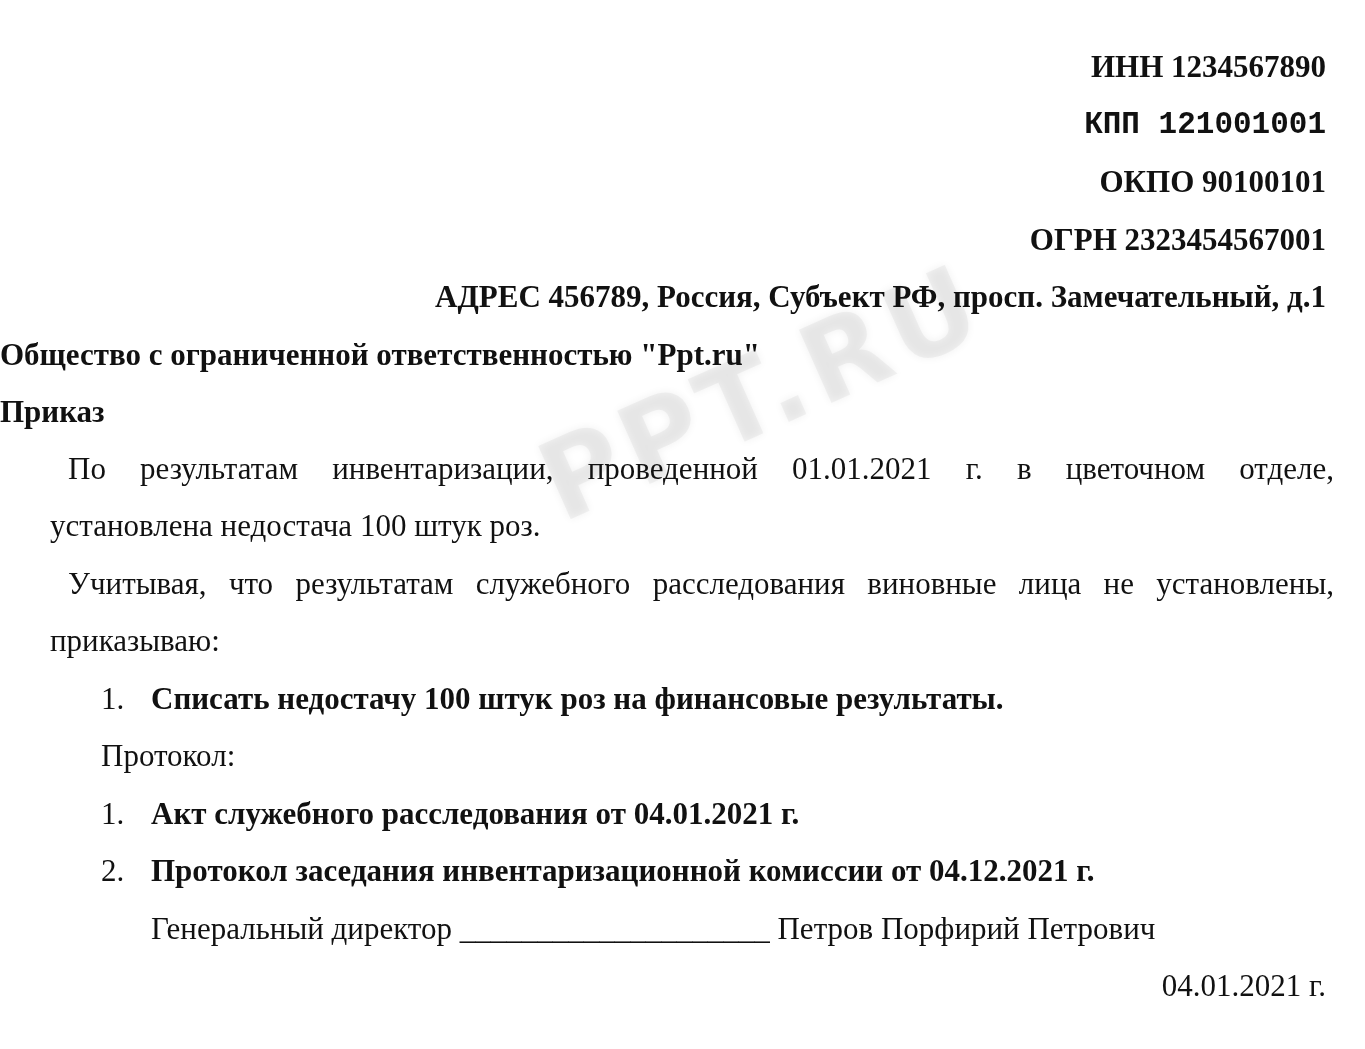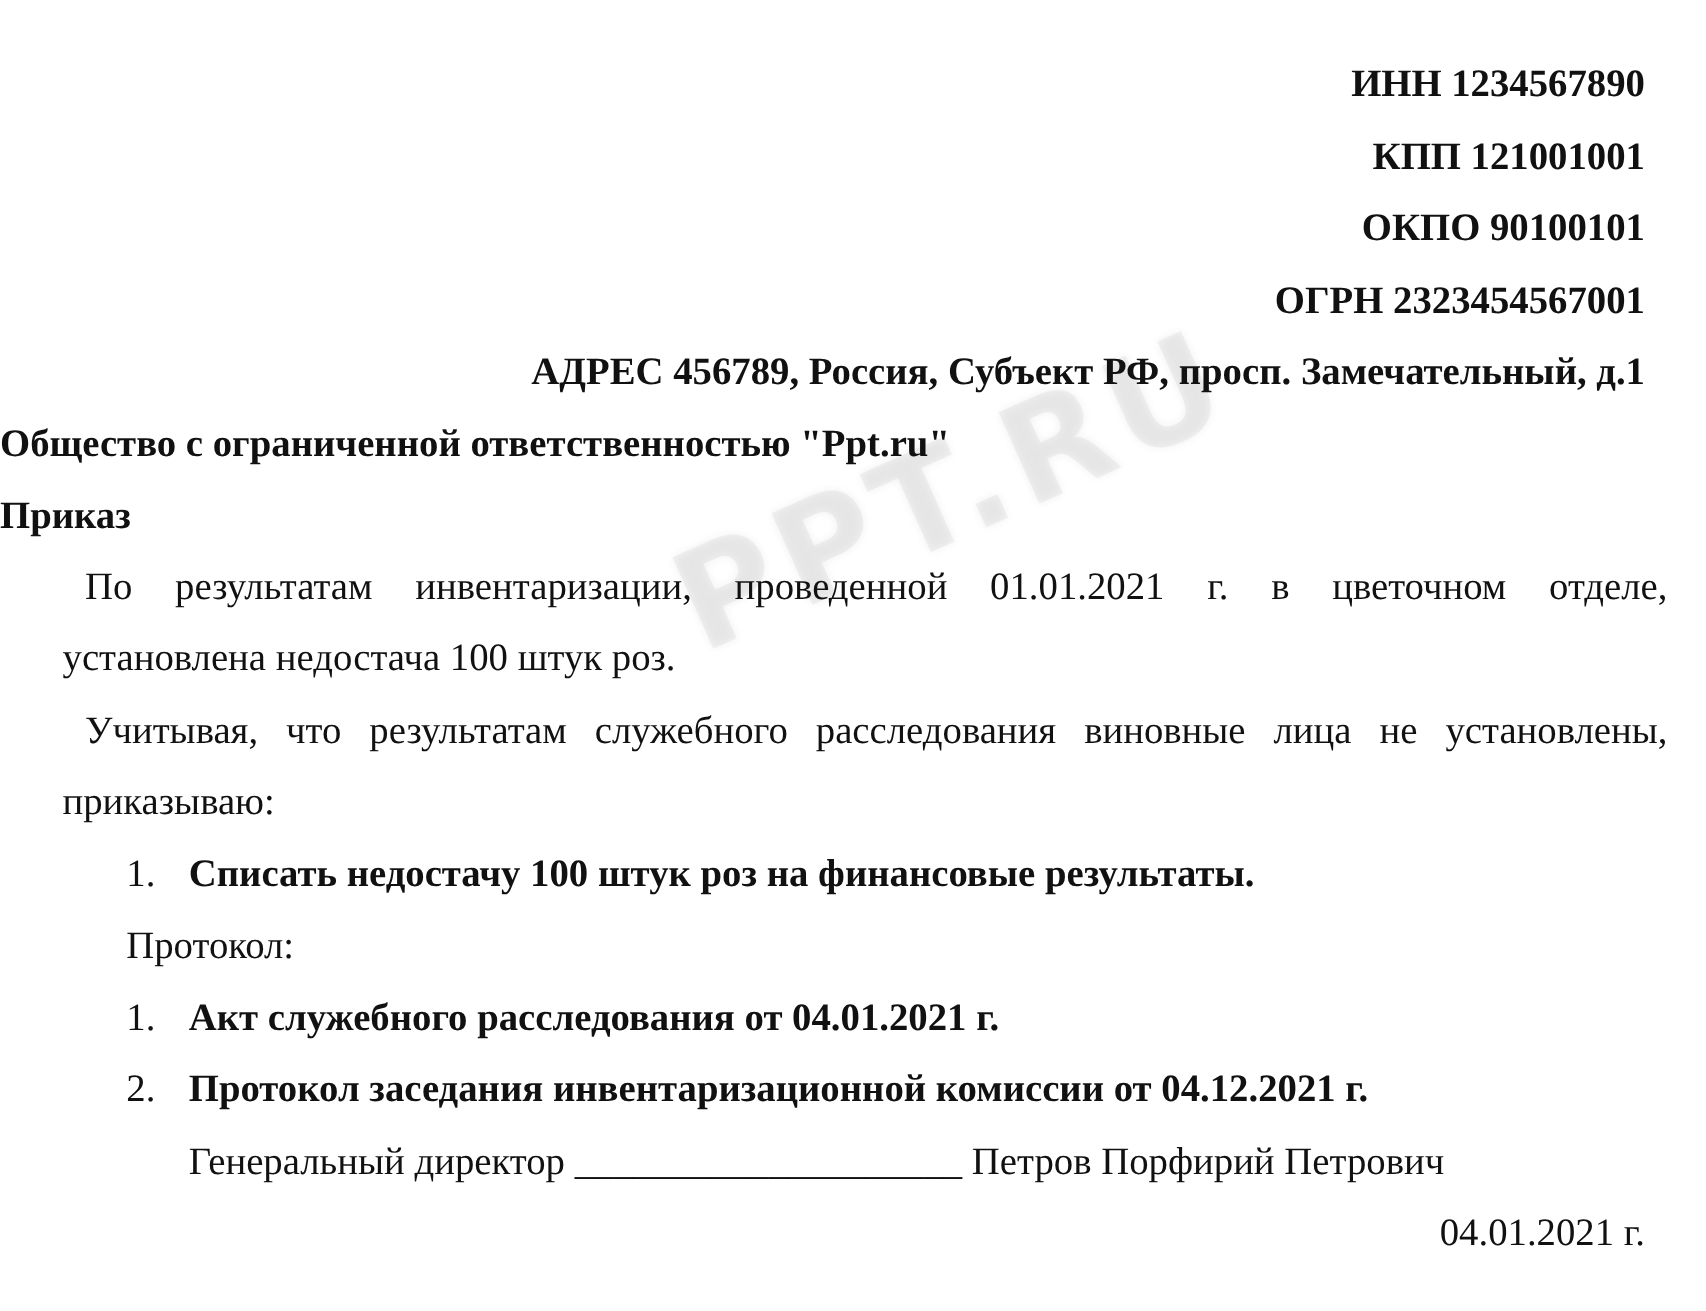--- a/index.html
+++ b/index.html
@@ -15,21 +15,21 @@
       font-family: "Liberation Serif", "DejaVu Serif", serif;
       color: #111111;
     }
     .line {
       position: absolute;
       font-size: 31px;
       line-height: 40px;
       white-space: nowrap;
     }
     .bold { font-weight: bold; }
-    .right { right: 49px; text-align: right; }
+    .right { right: 39px; text-align: right; }
     .center { left: 0; width: 1365px; }
     .justify {
       left: 50px;
       width: 1266px;
       text-align: justify;
       text-align-last: justify;
       white-space: normal;
       margin-left: 18px;
     }
     .left { left: 50px; font-family: Liberation Serif, serif; }
@@ -50,21 +50,21 @@
       pointer-events: none;
       white-space: nowrap;
     }
   </style>
 </head>
 <body>
 
 <div class="watermark">PPT.RU</div>
 
 <div class="line bold right" style="top:47px;">ИНН 1234567890</div>
-<div class="line bold right" style="top:105px;">КПП 121001001</div>
+<div class="line bold right" style="top:105px;font-family:Liberation Mono, monospace;">КПП 121001001</div>
 <div class="line bold right" style="top:162px;margin-left:48px;">ОКПО 90100101</div>
 <div class="line bold right" style="top:220px;">ОГРН 2323454567001</div>
 <div class="line bold right" style="top:277px;">АДРЕС 456789, Россия, Субъект РФ, просп. Замечательный, д.1</div>
 <div class="line bold center" style="top:335px;">Общество с ограниченной ответственностью "Ppt.ru"</div>
 <div class="line bold center" style="top:392px;">Приказ</div>
 
 <div class="line justify" style="top:449px;">По результатам инвентаризации, проведенной 01.01.2021 г. в цветочном отделе,</div>
 <div class="line left" style="top:506px;">установлена недостача 100 штук роз.</div>
 <div class="line justify" style="top:564px;">Учитывая, что результатам служебного расследования виновные лица не установлены,</div>
 <div class="line left" style="top:621px;">приказываю:</div>

